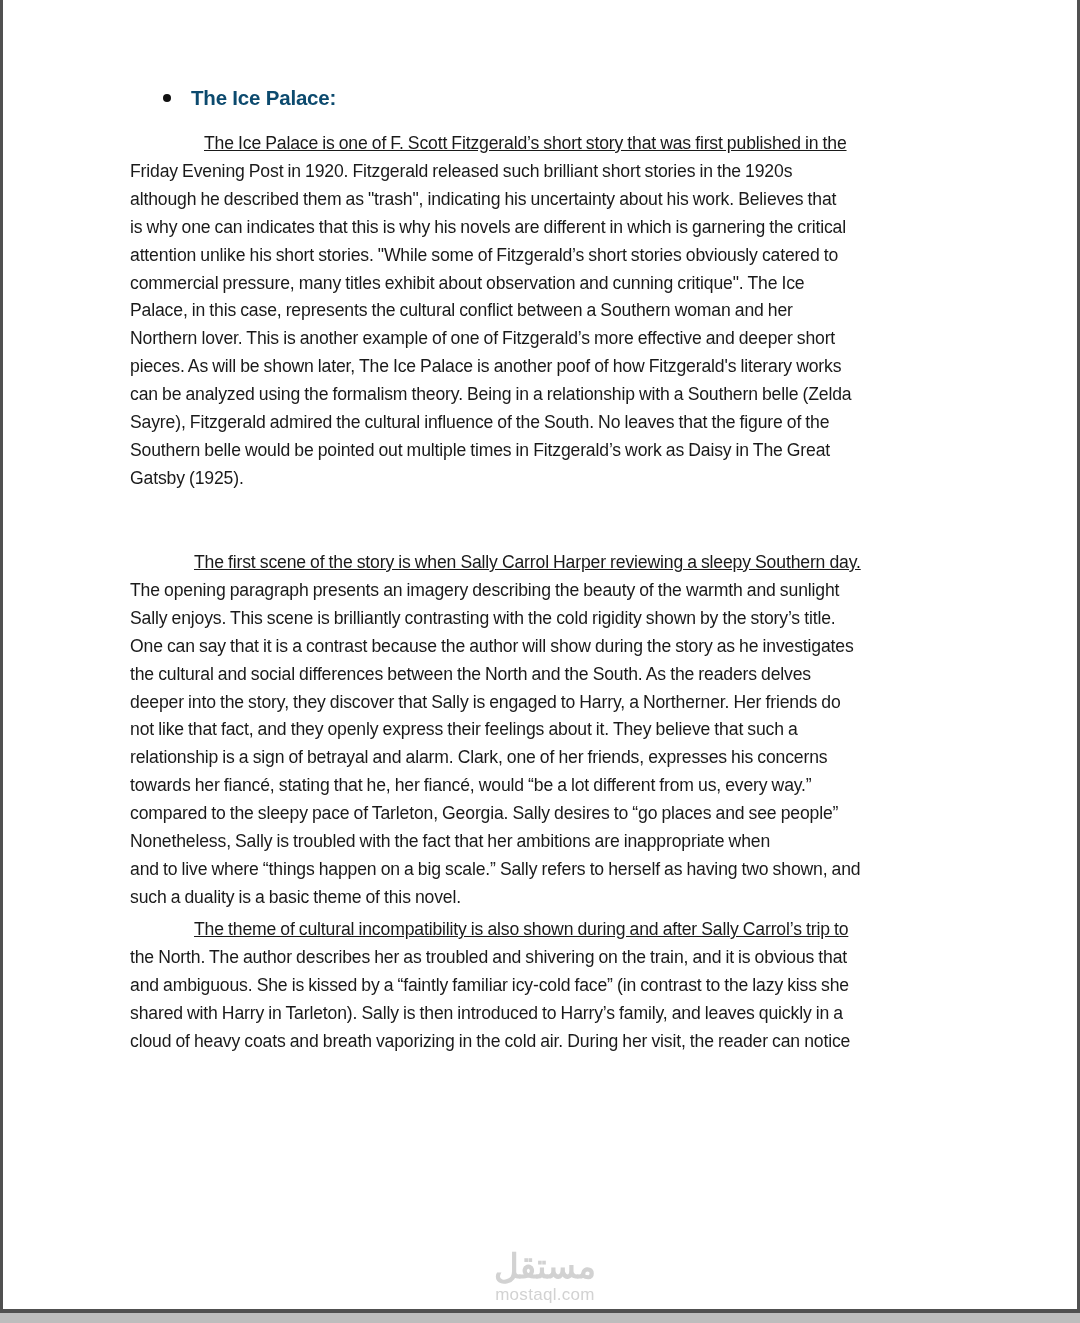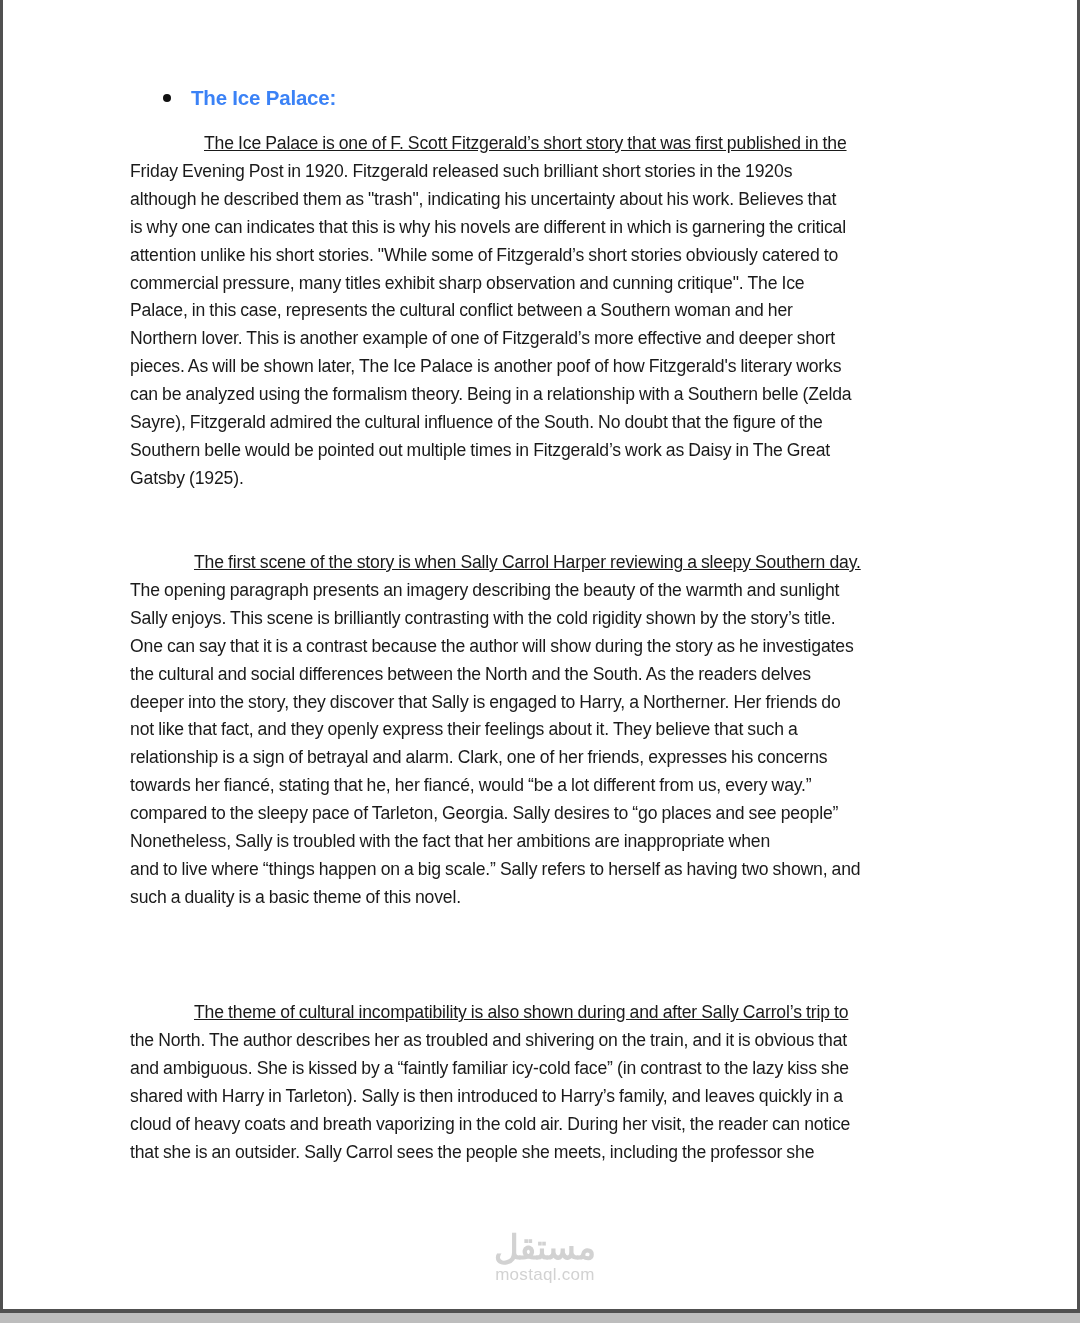--- a/index.html
+++ b/index.html
@@ -31,21 +31,21 @@
       top: 0;
       width: 830px;
       color: #1a1a1a;
     }
     .heading {
       position: absolute;
       left: 36px;
       top: 86px;
       font-size: 20.5px;
       font-weight: bold;
-      color: #3b82f6;
+      color: #0c4a6e;
       white-space: nowrap;
       letter-spacing: -0.2px;
     }
     .heading .bullet {
       display: inline-block;
       width: 8px;
       height: 8px;
       border-radius: 50%;
       background: #111;
       position: relative;
@@ -75,21 +75,22 @@
       left: 462px;
       top: 1228px;
       width: 160px;
       text-align: center;
       color: #d2d2d2;
     }
     .watermark .ar {
       font-size: 34px;
       font-weight: bold;
       line-height: 38px;
-      font-family: Liberation Sans, sans-serif;
+      font-family: Liberation Serif, serif;
+      margin-top: 20px;
     }
     .watermark .en {
       font-size: 17px;
       line-height: 18px;
       font-family: "Liberation Sans", sans-serif;
       letter-spacing: 0.3px;
     }
   </style>
 </head>
 <body>
@@ -100,53 +101,52 @@
     <div class="heading">
       <span class="bullet"></span><span>The Ice Palace:</span>
     </div>
 
     <div class="para para1" style="top:130px;">
       <span class="line indent">The Ice Palace is one of F. Scott Fitzgerald’s short story that was first published in the</span>
       <span class="line">Friday Evening Post in 1920. Fitzgerald released such brilliant short stories in the 1920s</span>
       <span class="line">although he described them as "trash", indicating his uncertainty about his work. Believes that</span>
       <span class="line">is why one can indicates that this is why his novels are different in which is garnering the critical</span>
       <span class="line">attention unlike his short stories.  "While some of Fitzgerald’s short stories obviously catered to</span>
-      <span class="line">commercial pressure, many titles exhibit sharp observation and cunning critique". The Ice</span>
+      <span class="line">commercial pressure, many titles exhibit about observation and cunning critique". The Ice</span>
       <span class="line">Palace, in this case, represents the cultural conflict between a Southern woman and her</span>
       <span class="line">Northern lover. This is another example of one of Fitzgerald’s more effective and deeper short</span>
       <span class="line">pieces. As will be shown later, The Ice Palace is another poof of how Fitzgerald's literary works</span>
       <span class="line">can be analyzed using the formalism theory. Being in a relationship with a Southern belle (Zelda</span>
-      <span class="line">Sayre), Fitzgerald admired the cultural influence of the South. No doubt that the figure of the</span>
+      <span class="line">Sayre), Fitzgerald admired the cultural influence of the South. No leaves that the figure of the</span>
       <span class="line">Southern belle would be pointed out multiple times in Fitzgerald’s work as Daisy in The Great</span>
       <span class="line">Gatsby (1925).</span>
     </div>
 
     <div class="para para2" style="top:549px;">
       <span class="line indent">The first scene of the story is when Sally Carrol Harper reviewing a sleepy Southern day.</span>
       <span class="line">The opening paragraph presents an imagery describing the beauty of the warmth and sunlight</span>
       <span class="line">Sally enjoys. This scene is brilliantly contrasting with the cold rigidity shown by the story’s title.</span>
       <span class="line">One can say that it is a contrast because the author will show during the story as he investigates</span>
       <span class="line">the cultural and social differences between the North and the South. As the readers delves</span>
       <span class="line">deeper into the story, they discover that Sally is engaged to Harry, a Northerner. Her friends do</span>
       <span class="line">not like that fact, and they openly express their feelings about it. They believe that such a</span>
       <span class="line">relationship is a sign of betrayal and alarm. Clark, one of her friends, expresses his concerns</span>
       <span class="line">towards her fiancé, stating that he, her fiancé, would “be a lot different from us, every way.”</span>
       <span class="line">compared to the sleepy pace of Tarleton, Georgia. Sally desires to “go places and see people”</span>
       <span class="line">Nonetheless, Sally is troubled with the fact that her ambitions are inappropriate when</span>
       <span class="line">and to live where “things happen on a big scale.” Sally refers to herself as having two shown, and</span>
       <span class="line">such a duality is a basic theme of this novel.</span>
     </div>
 
-    <div class="para para3" style="top:999px;">
+    <div class="para para3" style="top:916px;">
       <span class="line indent">The theme of cultural incompatibility is also shown during and after Sally Carrol’s trip to</span>
       <span class="line">the North. The author describes her as troubled and shivering on the train, and it is obvious that</span>
       <span class="line">and ambiguous. She is kissed by a “faintly familiar icy-cold face” (in contrast to the lazy kiss she</span>
       <span class="line">shared with Harry in Tarleton). Sally is then introduced to Harry’s family, and leaves quickly in a</span>
       <span class="line">cloud of heavy coats and breath vaporizing in the cold air. During her visit, the reader can notice</span>
-      <span class="line">that she is an outsider. Sally Carrol sees the people she meets, including the professor she</span>
     </div>
 
   </div>
 
   <div class="watermark">
     <div class="ar" dir="rtl">مستقل</div>
     <div class="en">mostaql.com</div>
   </div>
 </div>
 

